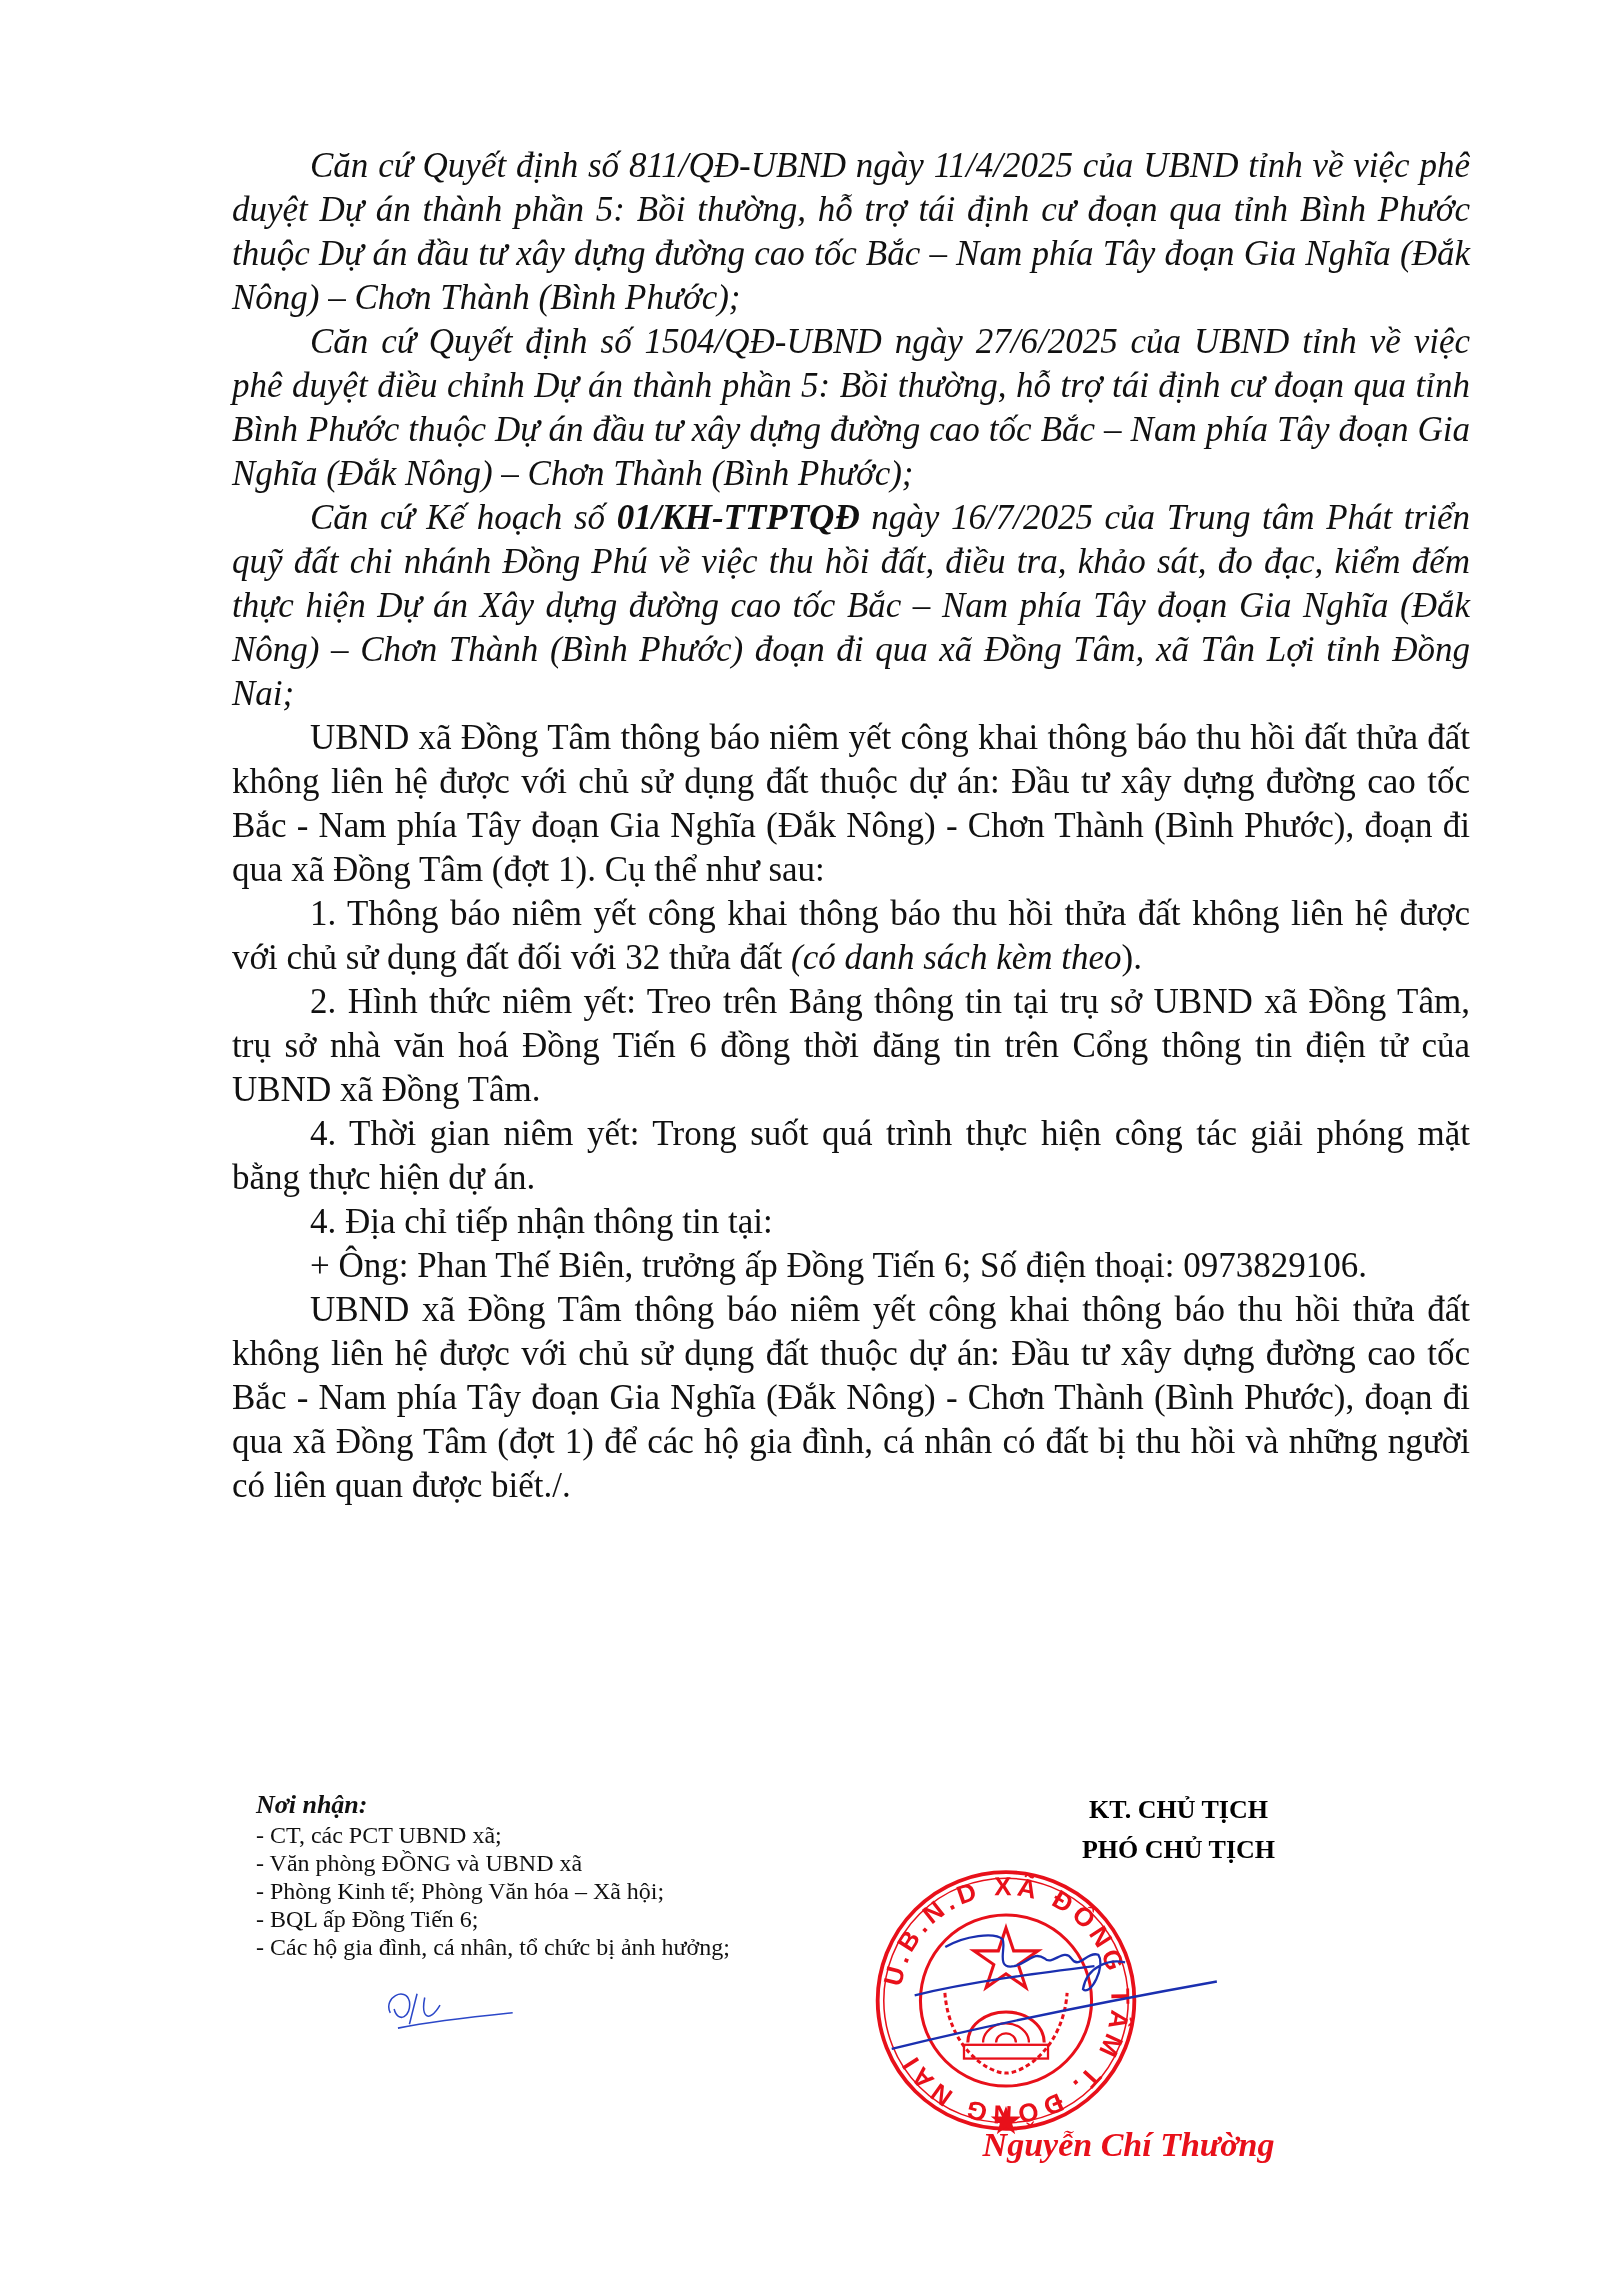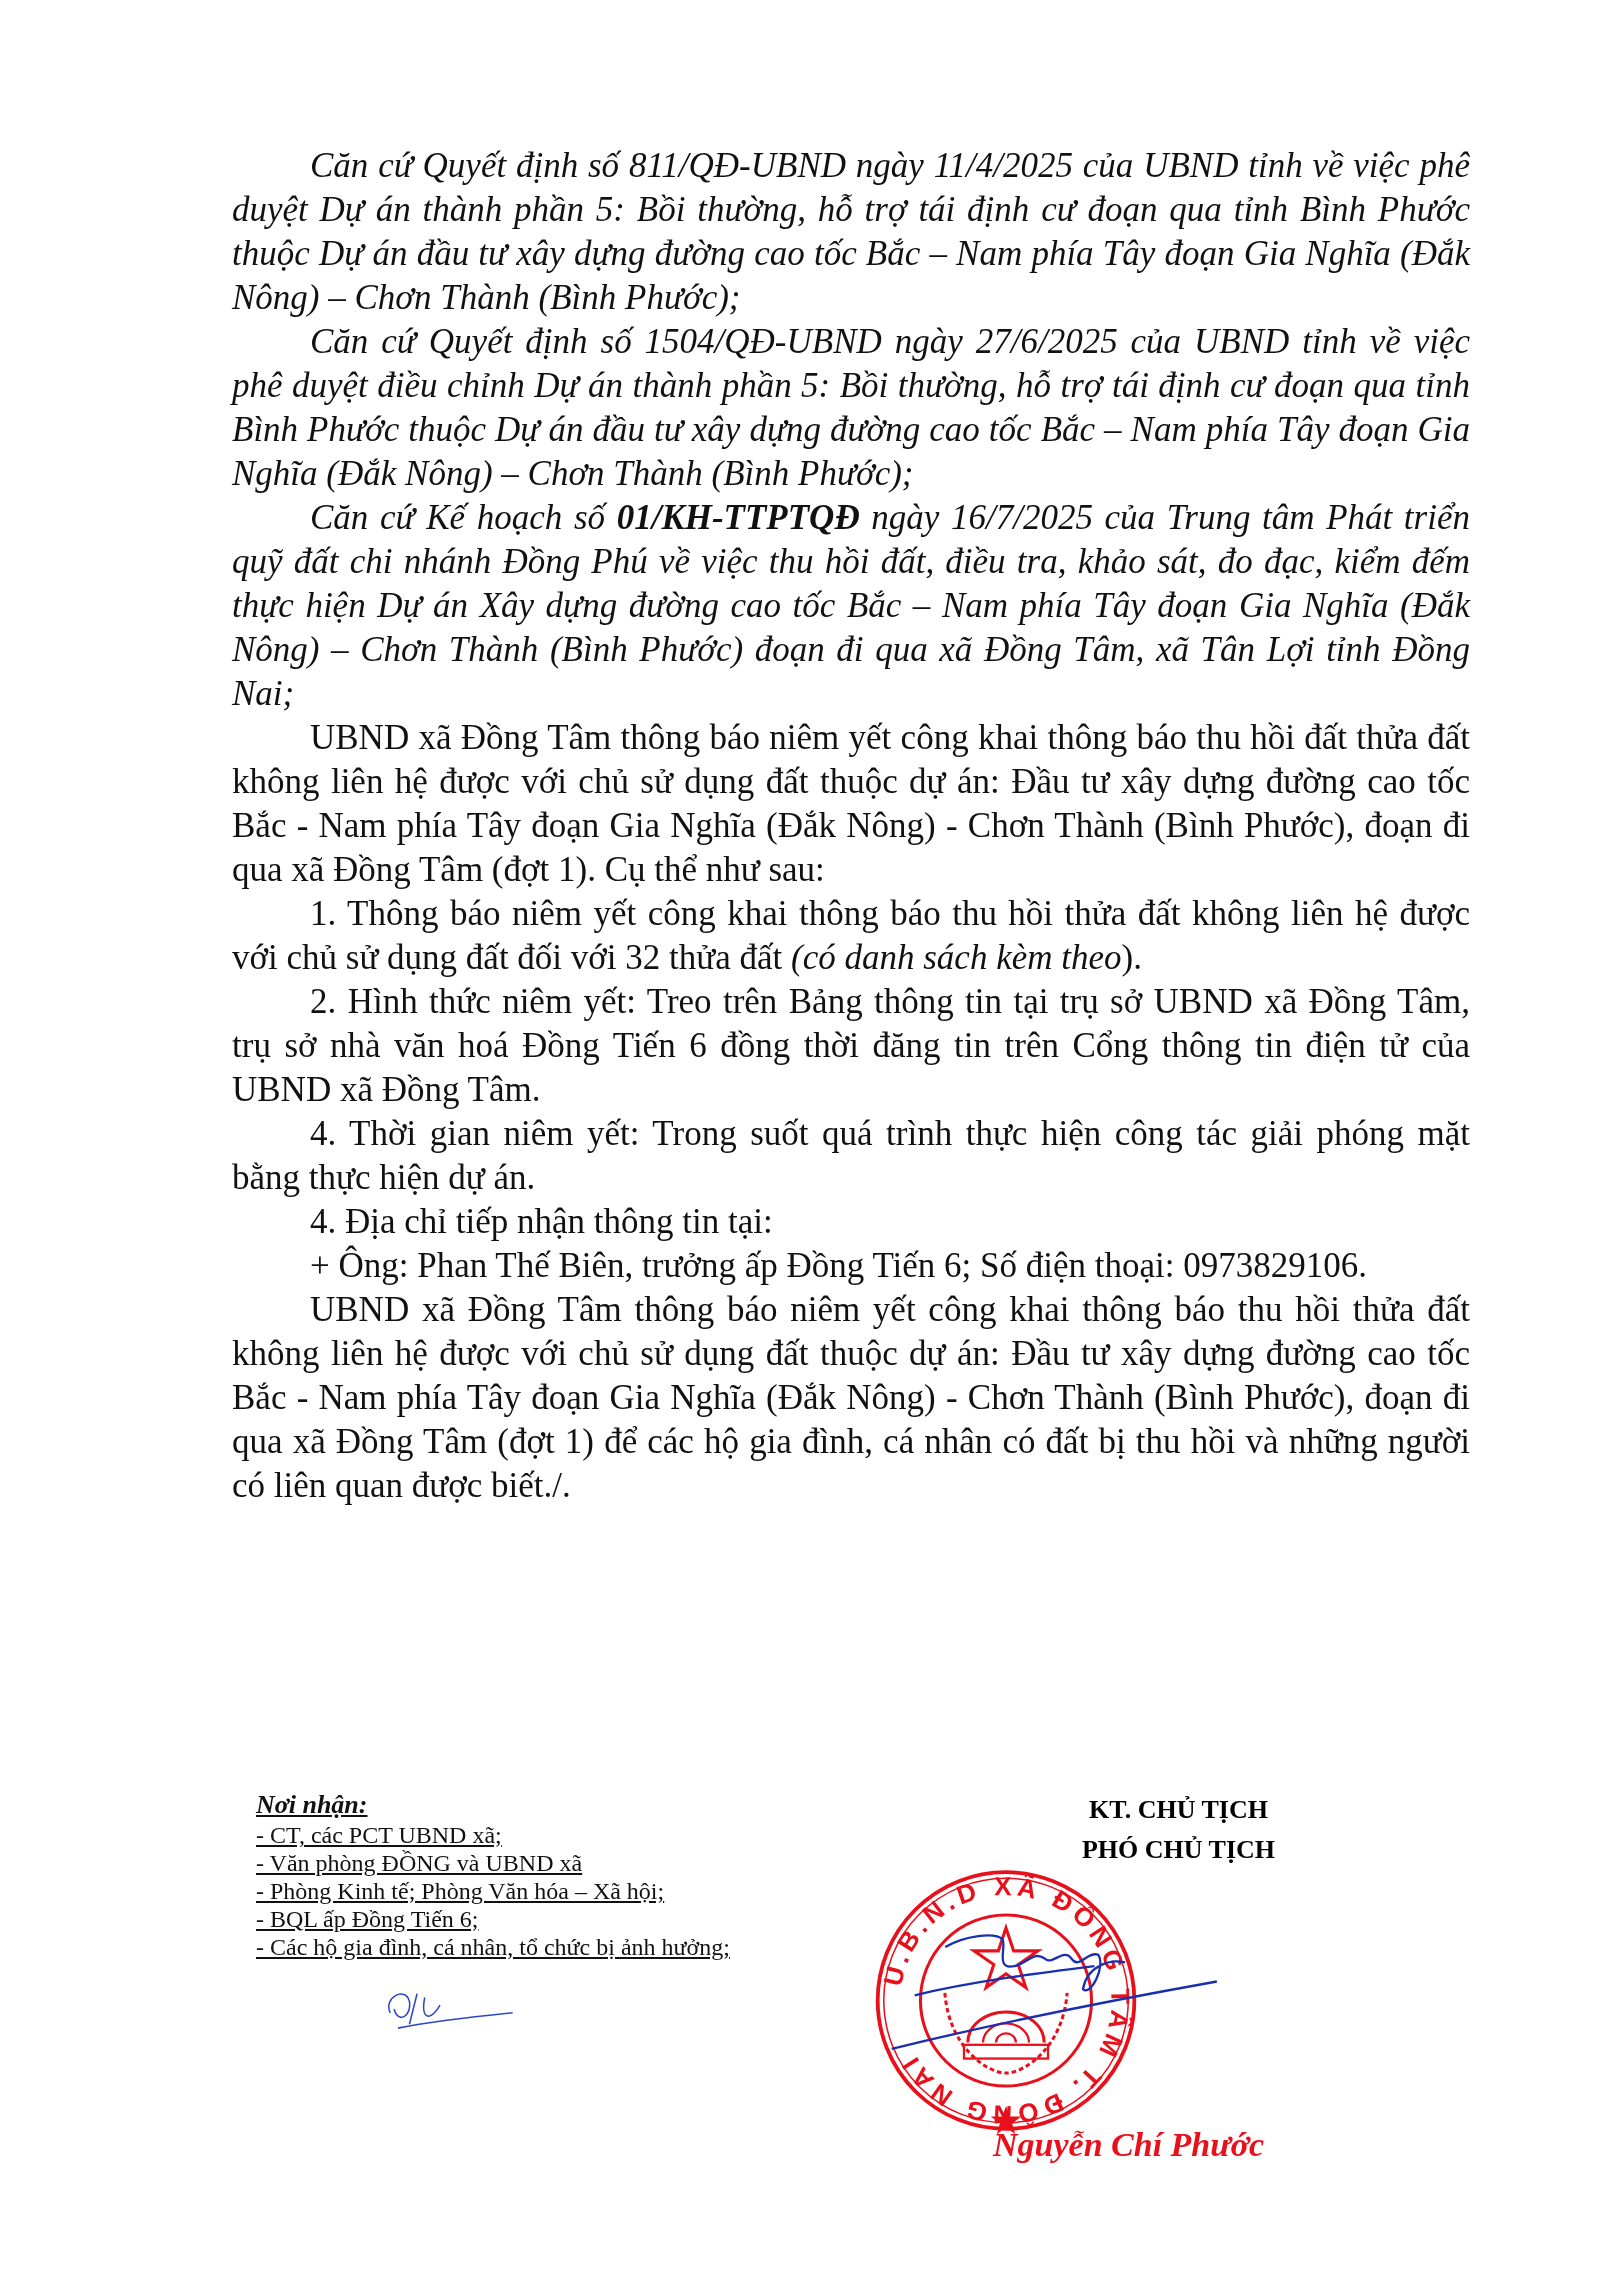--- a/index.html
+++ b/index.html
@@ -10,21 +10,21 @@
       font-size: 35px; line-height: 44px; color: #111;
       text-align: justify;
     }
     .page p { margin: 0; text-indent: 78px; }
     .page p.it { font-style: italic; }
     .page p.gap { margin-top: 4.6px; }
     .bold { font-weight: bold; }
     .ital { font-style: italic; }
     .recipients {
       position: absolute; left: 256px; top: 1789px; width: 627px;
-      font-family: "Liberation Serif", serif; font-size: 24px; line-height: 28px; color: #111; text-decoration: underline;
+      font-family: "Liberation Serif", serif; font-size: 24px; line-height: 28px; color: #111;
     }
     .recipients .title { font-style: italic; font-weight: bold; font-size: 26px; line-height: 32px; }
     .sign-title {
       position: absolute; left: 987px; top: 1790px; width: 383px; text-align: center;
       font-family: "Liberation Serif", serif; font-weight: bold; font-size: 26px; line-height: 40px; color: #000000;
     }
     .signer {
       position: absolute; left: 968px; top: 2126px; width: 321px; text-align: center;
       font-family: "Liberation Serif", serif; font-style: italic; font-weight: bold; font-size: 34px; color: #e8101a;
     }
@@ -84,14 +84,14 @@
   <rect x="120" y="238" width="110" height="18" fill="none" stroke="#e8101a" stroke-width="3"></rect>
   <polygon points="175,318 180,332 195,332 183,341 187,355 175,346 163,355 167,341 155,332 170,332" fill="#e8101a"></polygon>
 </svg>
 
 <svg class="sig" width="383" height="153" viewBox="0 0 500 200">
   <path d="M 85 55 C 110 40, 150 35, 160 45 C 165 55, 150 85, 175 80 C 195 75, 200 60, 215 70 C 225 80, 240 55, 250 70 C 260 85, 270 60, 285 65 C 295 80, 275 120, 265 110 C 270 80, 300 70, 320 75" stroke="#1a2fb0" stroke-width="3" fill="none"></path>
   <path d="M 45 118 C 120 100, 200 90, 280 80" stroke="#1a2fb0" stroke-width="3" fill="none"></path>
   <path d="M 15 188 C 150 155, 300 125, 440 100" stroke="#1a2fb0" stroke-width="3" fill="none"></path>
 </svg>
 
-<div class="signer">Nguyễn Chí Phước</div>
+<div class="signer">Nguyễn Chí Thường</div>
 
 
 </body></html>

